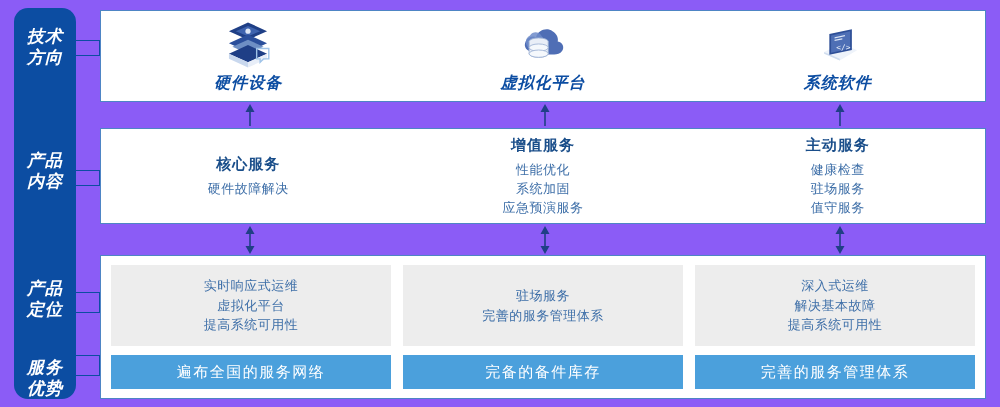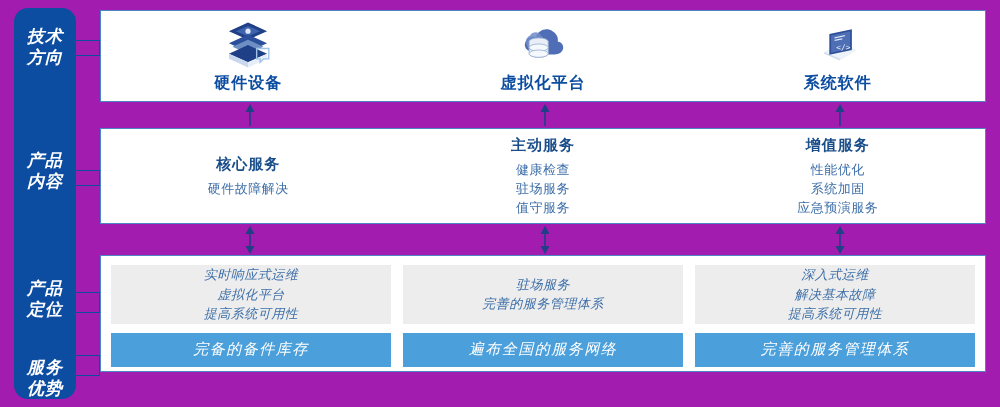--- a/index.html
+++ b/index.html
@@ -3,21 +3,21 @@
 <meta charset="utf-8">
 <style>
   html,body{margin:0;padding:0;background:#ffffff;}
   body{
     font-family:"Liberation Sans","DejaVu Sans",sans-serif;
     -webkit-font-smoothing:antialiased;
   }
   #canvas{
     position:relative;
     width:1000px;height:407px;
-    background:#a21caf;
+    background:#8b5cf6;
     overflow:hidden;
   }
 
   
   .rail{
     position:absolute;
     left:14px;top:8px;
     width:62px;height:391px;
     background:#0C4DA2;
     border-radius:14px;
@@ -47,36 +47,36 @@
 
   
   .sect{
     position:absolute;
     border:1.4px solid #4E85C5;
     background:#ffffff;
     box-sizing:border-box;
   }
   #sect-tech{left:100px;top:10px;width:886px;height:92px;}
   #sect-content{left:100px;top:128px;width:886px;height:96px;}
-  #sect-bottom{left:100px;top:255px;width:886px;height:117px;font-style:italic;}
+  #sect-bottom{left:100px;top:255px;width:886px;height:144px;}
 
   
   .tech-row{
     position:absolute;left:0;top:0;width:100%;height:100%;
     display:flex;
   }
   .tech-col{
     flex:1 1 0;
     display:flex;flex-direction:column;
     align-items:center;justify-content:center;
     gap:2px;
   }
   .tech-icon{width:56px;height:52px;display:block;}
   .tech-title{
-    color:#0C4DA2;font-weight:bold;font-size:16px;letter-spacing:1px;
+    color:#0C4DA2;font-weight:bold;font-size:16px;letter-spacing:1px;font-style:italic;
   }
 
   
   .content-row{
     position:absolute;left:0;top:0;width:100%;height:100%;
     display:flex;
   }
   .content-col{
     flex:1 1 0;
     display:flex;flex-direction:column;
@@ -214,31 +214,31 @@
 
   <div class="sect" id="sect-content">
     <div class="content-row">
 
       <div class="content-col core">
         <div class="c-title">核心服务</div>
         <div class="c-item">硬件故障解决</div>
       </div>
 
       <div class="content-col">
+        <div class="c-title">增值服务</div>
+        <div class="c-item">性能优化</div>
+        <div class="c-item">系统加固</div>
+        <div class="c-item">应急预演服务</div>
+      </div>
+
+      <div class="content-col">
         <div class="c-title">主动服务</div>
         <div class="c-item">健康检查</div>
         <div class="c-item">驻场服务</div>
         <div class="c-item">值守服务</div>
-      </div>
-
-      <div class="content-col">
-        <div class="c-title">增值服务</div>
-        <div class="c-item">性能优化</div>
-        <div class="c-item">系统加固</div>
-        <div class="c-item">应急预演服务</div>
       </div>
 
     </div>
   </div>
 
   <svg class="arrow" style="left:243px;top:226px;width:14px;height:28px;" viewBox="0 0 14 28">
     <line x1="7" y1="5" x2="7" y2="23" stroke="#1F3F86" stroke-width="1.6"></line>
     <polygon points="7,0 11.5,8 2.5,8" fill="#1F3F86"></polygon>
     <polygon points="7,28 11.5,20 2.5,20" fill="#1F3F86"></polygon>
   </svg>
@@ -267,21 +267,21 @@
           <div class="g-item">完善的服务管理体系</div>
         </div>
         <div class="gray-card">
           <div class="g-item">深入式运维</div>
           <div class="g-item">解决基本故障</div>
           <div class="g-item">提高系统可用性</div>
         </div>
       </div>
 
       <div class="bot-row bars">
+        <div class="blue-bar">遍布全国的服务网络</div>
         <div class="blue-bar">完备的备件库存</div>
-        <div class="blue-bar">遍布全国的服务网络</div>
         <div class="blue-bar">完善的服务管理体系</div>
       </div>
 
     </div>
   </div>
 
 </div>
 
 </body></html>

